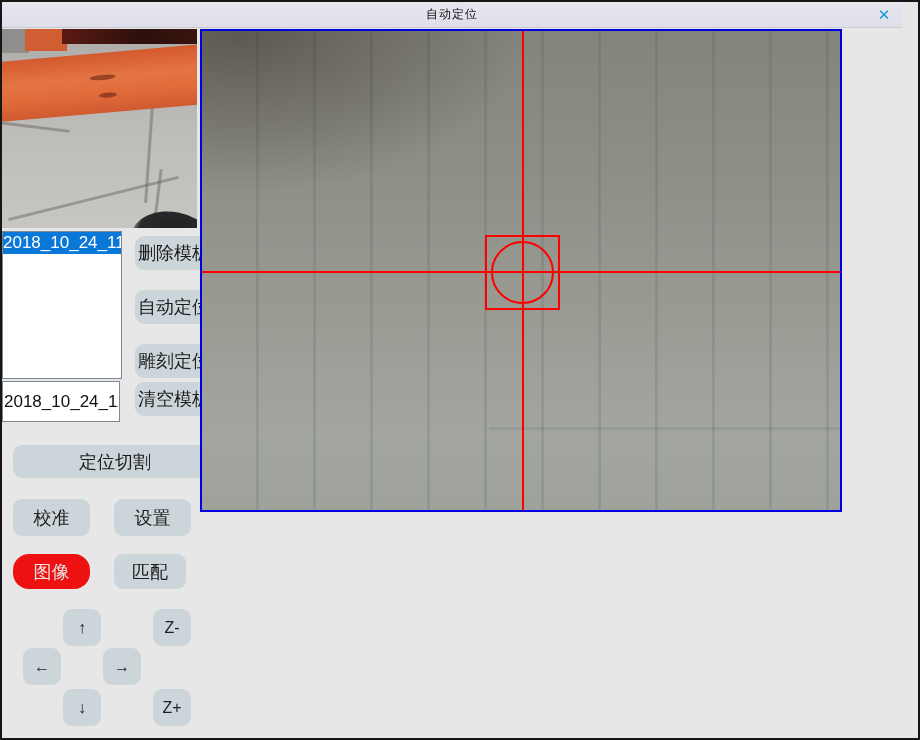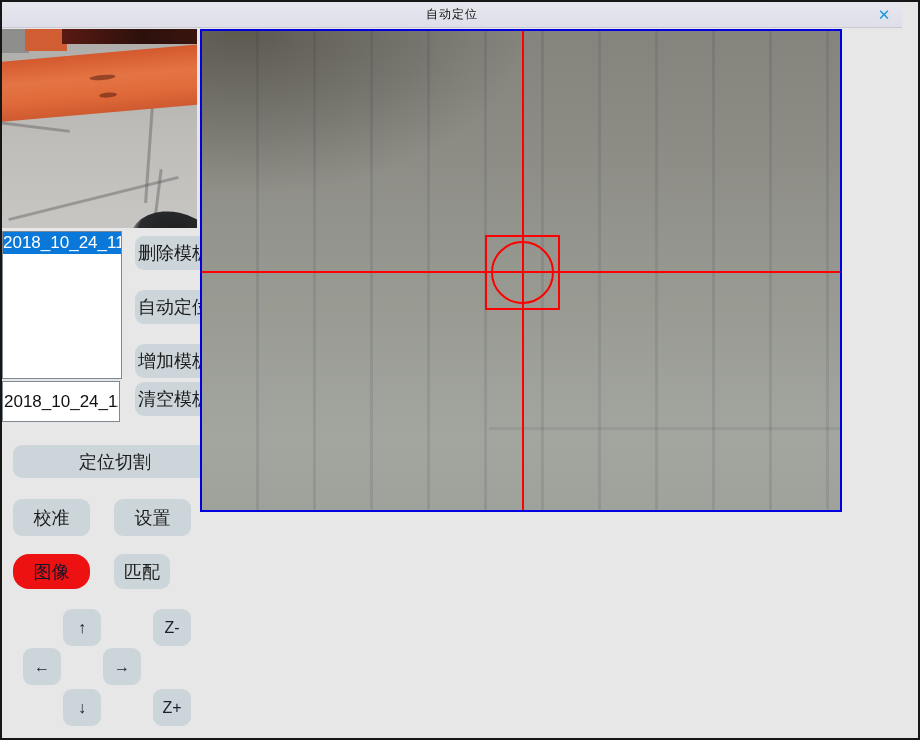--- a/index.html
+++ b/index.html
@@ -75,22 +75,22 @@
   }
   .btn-tpl { left:133px; width:78px; height:34px; }
   #btn-delete { top:234px; }
   #btn-clear  { top:288px; }
   #btn-engrave{ top:342px; }
   #btn-add    { top:380px; }
 
   #btn-poscut { left:11px; top:443px; width:204px; height:33px; }
   #btn-cal    { left:11px;  top:497px; width:77px; height:37px; }
   #btn-set    { left:112px; top:497px; width:77px; height:37px; }
-  #btn-img    { left:11px;  top:552px; width:77px; height:35px; background:#ee1111; color:#0f172a;border-radius:16px; }
-  #btn-match  { left:112px; top:552px; width:56px; height:35px; }
+  #btn-img    { left:11px;  top:552px; width:77px; height:35px; background:#ee1111; color:#e5e5e5;border-radius:16px; }
+  #btn-match  { left:112px; top:552px; width:72px; height:35px; }
 
   .jog { width:38px; height:37px; font-size:16px; color:#1a2030; }
   #jog-up    { left:61px;  top:607px; }
   #jog-zm    { left:151px; top:607px; }
   #jog-left  { left:21px;  top:646px; }
   #jog-right { left:101px; top:646px; }
   #jog-down  { left:61px;  top:687px; }
   #jog-zp    { left:151px; top:687px; }
 
   
@@ -154,21 +154,21 @@
   </div>
 
   <div class="listbox">
     <div class="list-item-selected">2018_10_24_11</div>
   </div>
 
   <input class="name-input" type="text" value="2018_10_24_11" style="">
 
   <button class="btn btn-tpl" id="btn-delete">删除模板</button>
   <button class="btn btn-tpl" id="btn-clear">自动定位</button>
-  <button class="btn btn-tpl" id="btn-engrave">增加模板</button>
+  <button class="btn btn-tpl" id="btn-engrave">雕刻定位</button>
   <button class="btn btn-tpl" id="btn-add">清空模板</button>
 
   <button class="btn" id="btn-poscut">定位切割</button>
   <button class="btn" id="btn-set">设置</button>
   <button class="btn" id="btn-cal">校准</button>
   <button class="btn" id="btn-img">图像</button>
   <button class="btn" id="btn-match">匹配</button>
 
   <button class="btn jog" id="jog-up">
     <span>↑</span>

